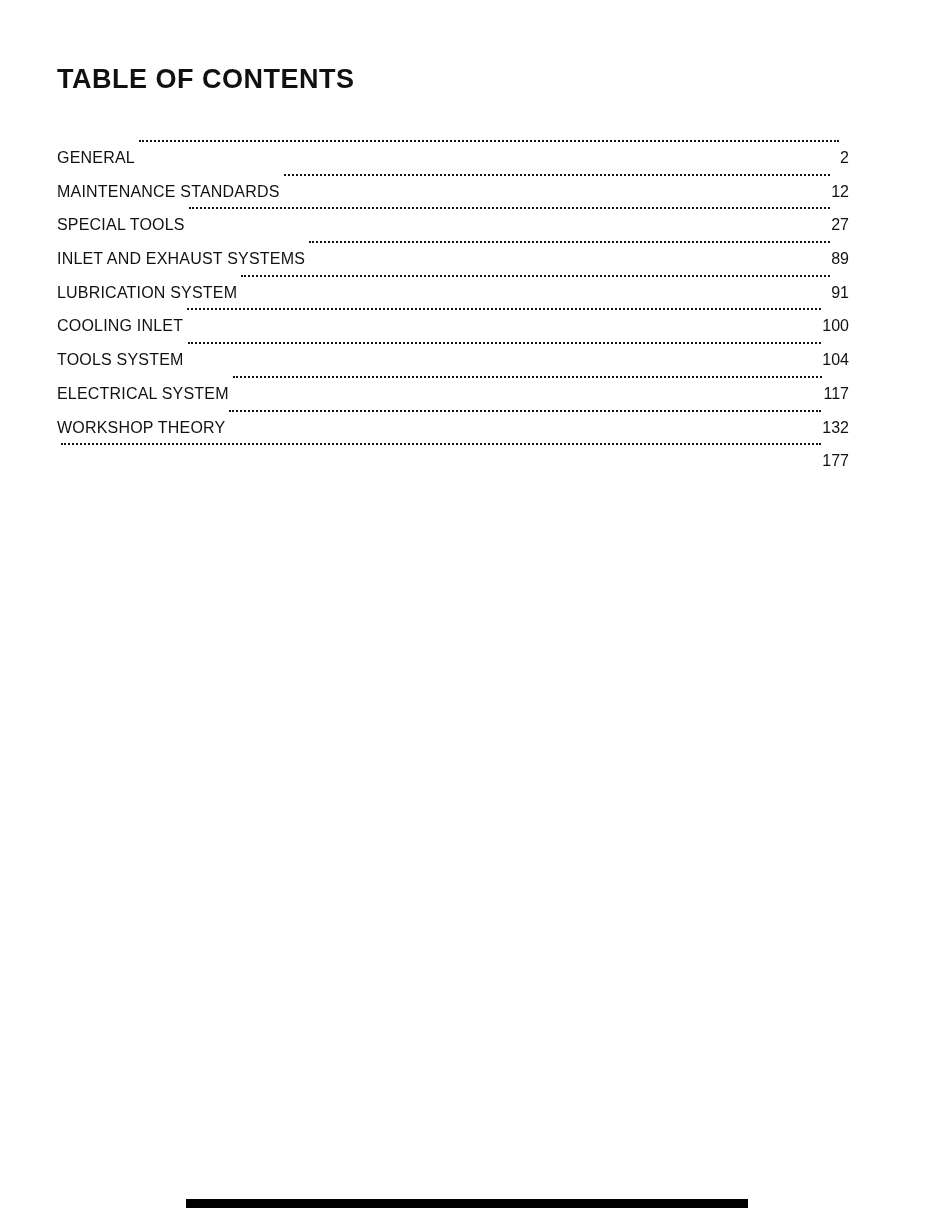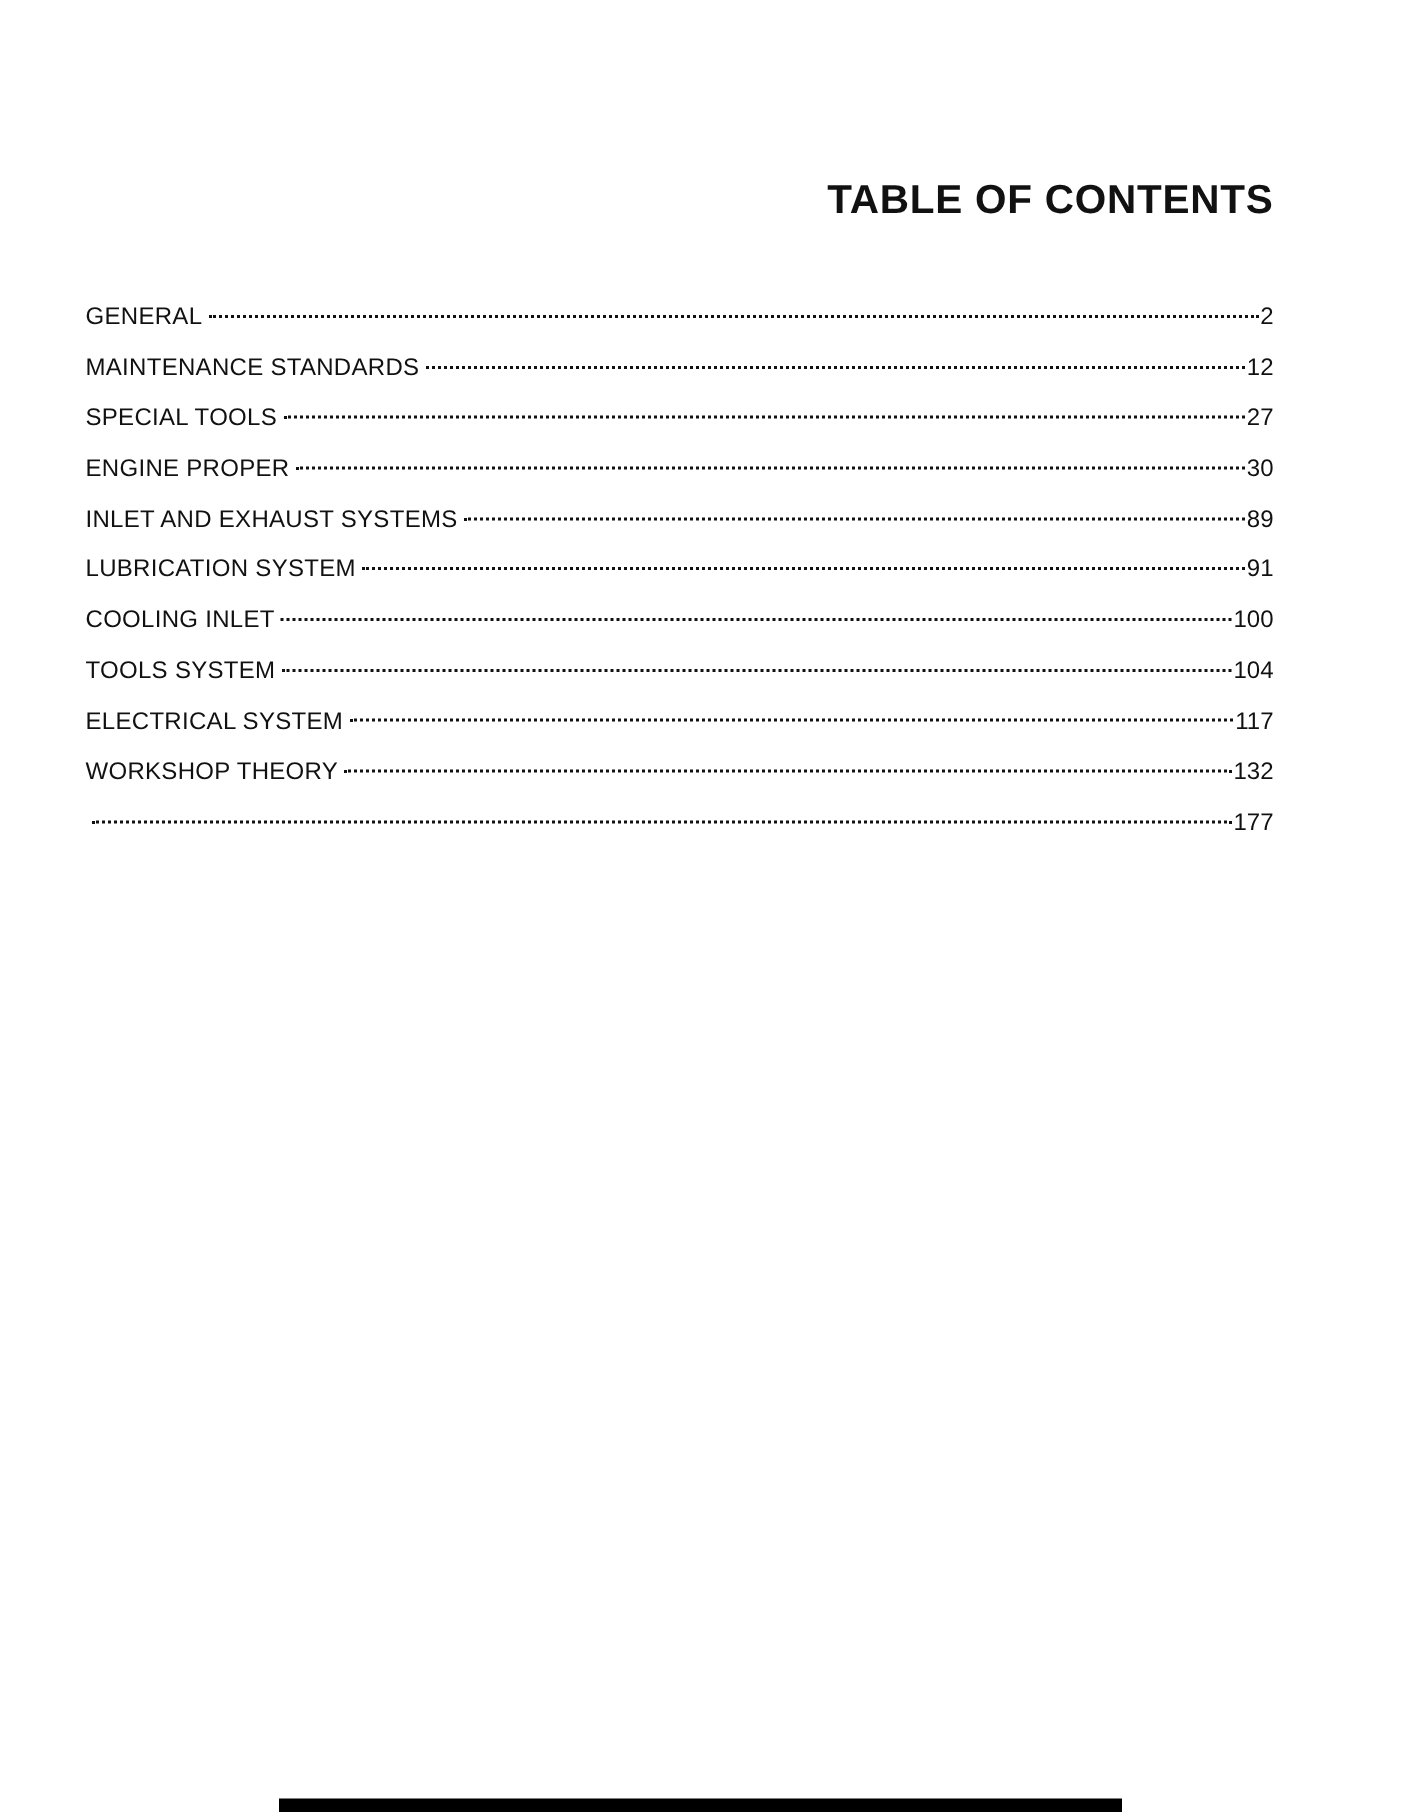--- a/index.html
+++ b/index.html
@@ -22,33 +22,33 @@
     position: absolute;
     inset: 0;
   }
   .content {
     position: absolute;
     left: 57px;
     top: 0;
     width: 792px;
   }
   .title {
-    margin: 118px 0 0 0;
+    margin: 64px 0 0 0;
     font-size: 27px;
     line-height: 1.15;
     font-weight: bold;
-    text-align: right;
+    text-align: left;
     letter-spacing: 0.5px;
   }
   .toc {
     margin-top: 46px;
   }
   .toc-row {
     display: flex;
-    align-items: center;
+    align-items: flex-start;
     height: 33.7px;
     line-height: 33.7px;
     font-size: 16px;
     white-space: nowrap;
   }
   .toc-label {
     flex: 0 0 auto;
     letter-spacing: 0.2px;
   }
   .toc-dots {
@@ -90,25 +90,20 @@
         <span class="toc-dots"></span>
         <span class="toc-page">12</span>
       </div>
 
       <div class="toc-row">
         <span class="toc-label">SPECIAL TOOLS</span>
         <span class="toc-dots"></span>
         <span class="toc-page">27</span>
       </div>
 
-      <div class="toc-row">
-        <span class="toc-label">ENGINE PROPER</span>
-        <span class="toc-dots"></span>
-        <span class="toc-page">30</span>
-      </div>
 
       <div class="toc-row">
         <span class="toc-label">INLET AND EXHAUST SYSTEMS</span>
         <span class="toc-dots"></span>
         <span class="toc-page">89</span>
       </div>
 
       <div class="toc-row">
         <span class="toc-label">LUBRICATION SYSTEM</span>
         <span class="toc-dots"></span>

